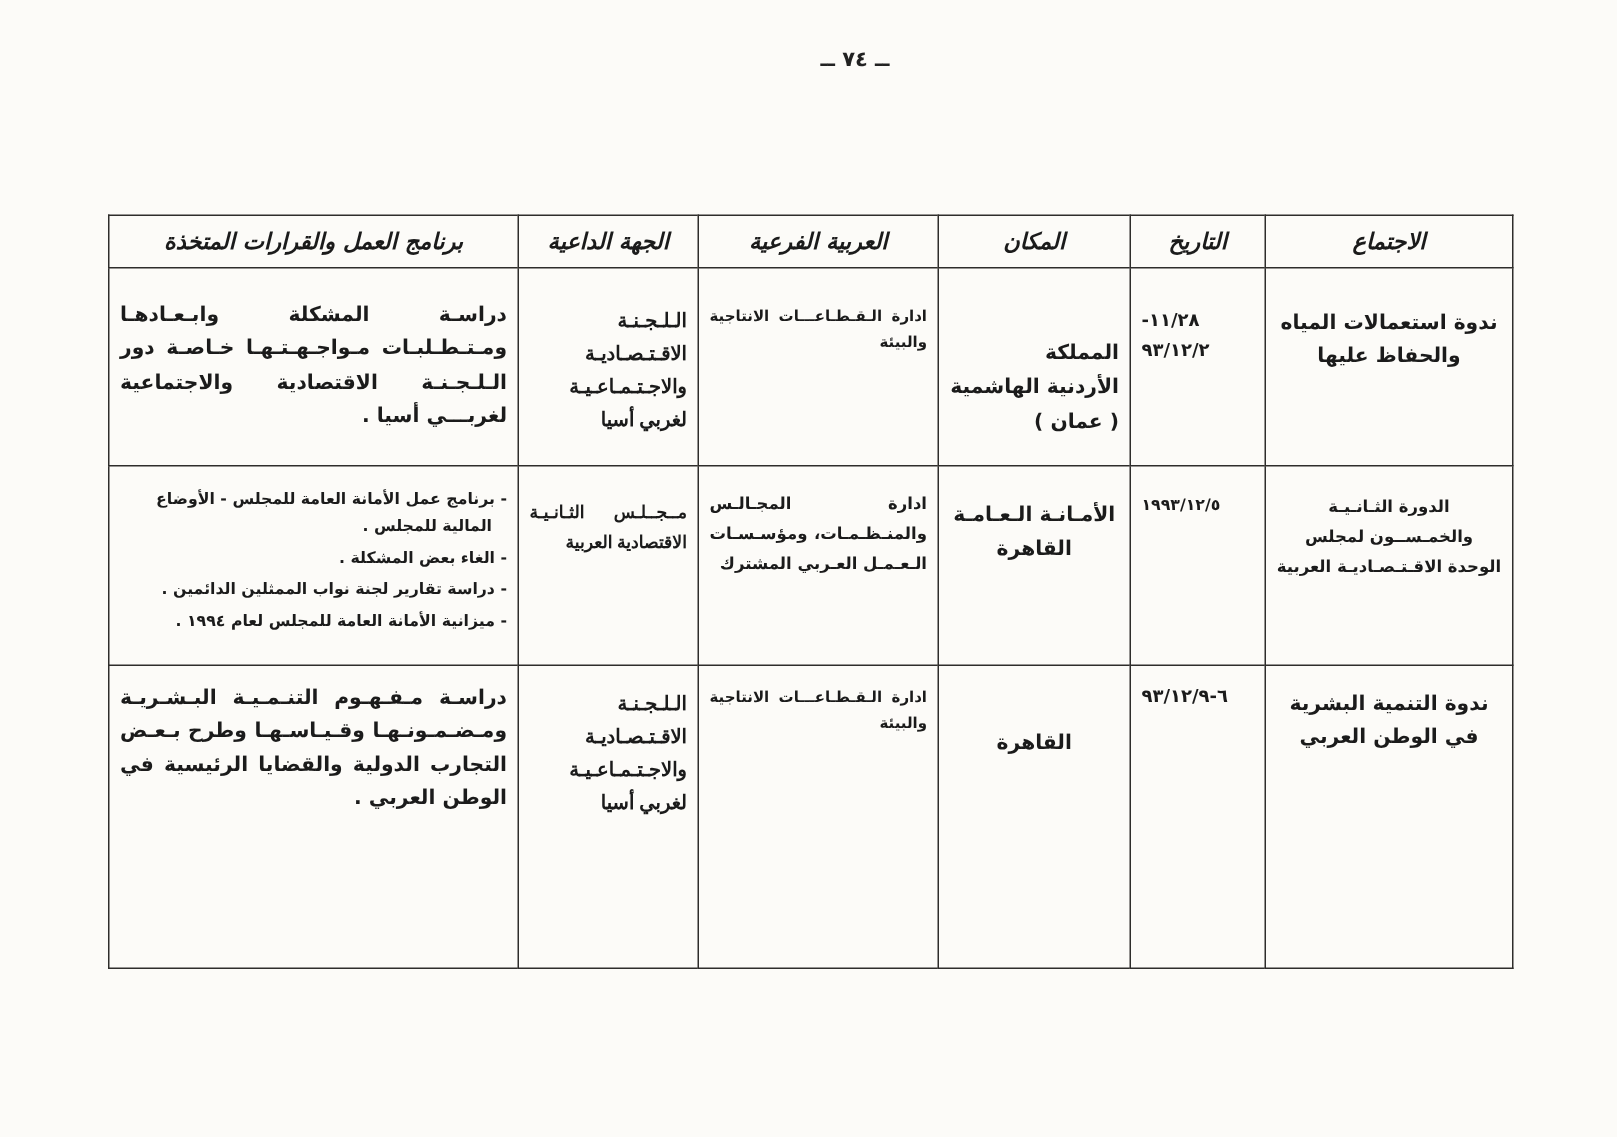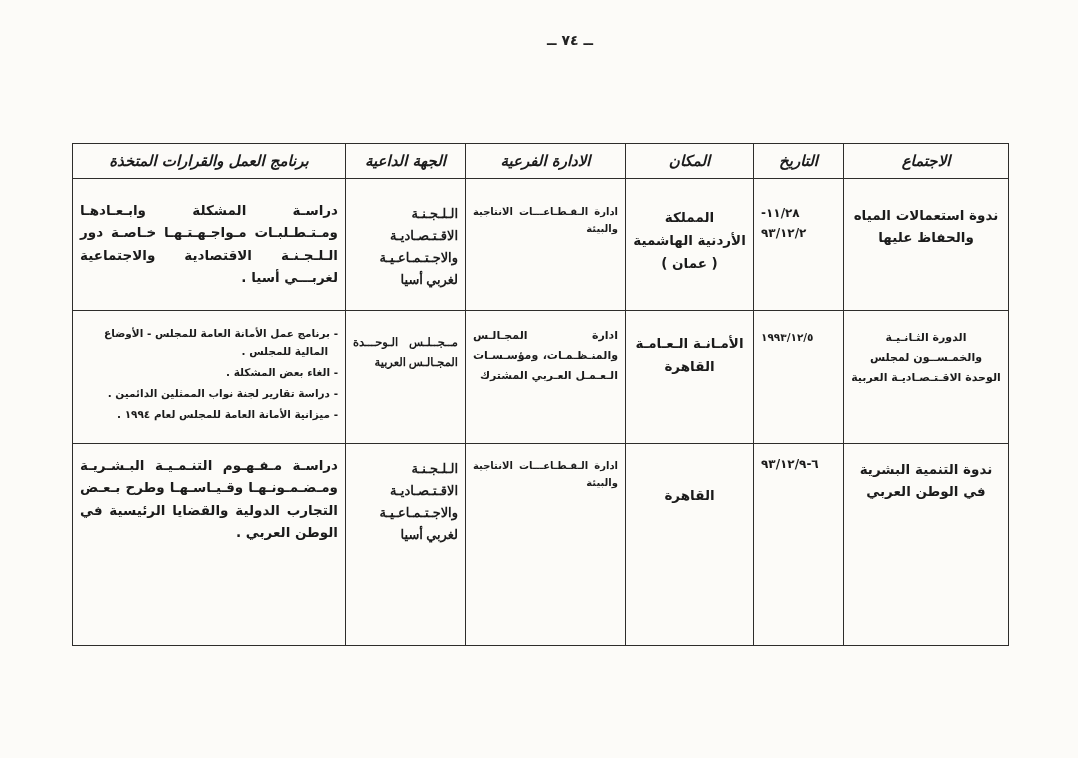--- a/index.html
+++ b/index.html
@@ -67,21 +67,21 @@
 
   tr.r2 .cell-meeting { font-size: 11px; line-height: 1.8; }
   tr.r2 .cell-date    { font-size: 10.5px; }
   tr.r2 .cell-sub     { font-size: 11px; line-height: 1.8; }
   tr.r2 .cell-invite  { font-size: 11.5px; line-height: 1.75; }
   tr.r2 .cell-place   { font-size: 13.5px; }
 
   
   tr.r1 .cell-meeting { padding-top: 26px; }
   tr.r1 .cell-date    { padding-top: 24px; }
-  tr.r1 .cell-place   { padding-top: 27px; }
+  tr.r1 .cell-place   { padding-top: 45px; text-align: right; }
   tr.r1 .cell-sub     { padding-top: 25px; }
   tr.r1 .cell-invite  { padding-top: 24px; }
   tr.r1 .cell-program { padding-top: 20px; }
 
   tr.r2 .cell-meeting { padding-top: 17px; }
   tr.r2 .cell-date    { padding-top: 18px; }
   tr.r2 .cell-place   { padding-top: 21px; }
   tr.r2 .cell-sub     { padding-top: 15px; }
   tr.r2 .cell-invite  { padding-top: 21px; }
   tr.r2 .cell-program { padding-top: 13px; }
@@ -121,21 +121,21 @@
     <col style="width:128px">
     <col style="width:160px">
     <col style="width:120px">
     <col style="width:273px">
   </colgroup>
   <thead>
     <tr>
       <th>الاجتماع</th>
       <th>التاريخ</th>
       <th>المكان</th>
-      <th>الادارة الفرعية</th>
+      <th>العربية الفرعية</th>
       <th>الجهة الداعية</th>
       <th>برنامج العمل والقرارات المتخذة</th>
     </tr>
   </thead>
   <tbody>
     <tr class="r1">
       <td class="cell-meeting ml">ندوة استعمالات المياه
 والحفاظ عليها</td>
       <td class="cell-date"><span class="num">-١١/٢٨
 ٩٣/١٢/٢</span></td>
@@ -145,21 +145,21 @@
       <td class="cell-sub">ادارة الـقـطـاعـــات الانتاجية والبيئة</td>
       <td class="cell-invite">الـلـجـنـة الاقـتـصـاديـة والاجـتـمـاعـيـة لغربي أسيا</td>
       <td class="cell-program">دراسـة المشكلة وابـعـادهـا ومـتـطـلبـات مـواجـهـتـهـا خـاصـة دور الـلـجـنـة الاقتصادية والاجتماعية لغربـــي أسيا .</td>
     </tr>
     <tr class="r2">
       <td class="cell-meeting">الدورة الثـانـيـة والخمـســون لمجلس الوحدة الاقـتـصـاديـة العربية</td>
       <td class="cell-date"><span class="num">١٩٩٣/١٢/٥</span></td>
       <td class="cell-place ml">الأمـانـة الـعـامـة
 القاهرة</td>
       <td class="cell-sub">ادارة المجـالـس والمنـظـمـات، ومؤسـسـات الـعـمـل العـربي المشترك</td>
-      <td class="cell-invite">مــجــلـس الـوحـــدة المجـالـس العربية</td>
+      <td class="cell-invite">مــجــلـس الثـانـيـة الاقتصادية العربية</td>
       <td class="cell-program">
         <div class="bullet">- برنامج عمل الأمانة العامة للمجلس - الأوضاع المالية للمجلس .</div>
         <div class="bullet">- الغاء بعض المشكلة .</div>
         <div class="bullet">- دراسة تقارير لجنة نواب الممثلين الدائمين .</div>
         <div class="bullet">- ميزانية الأمانة العامة للمجلس لعام ١٩٩٤ .</div>
       </td>
     </tr>
     <tr class="r3">
       <td class="cell-meeting ml">ندوة التنمية البشرية
 في الوطن العربي</td>

